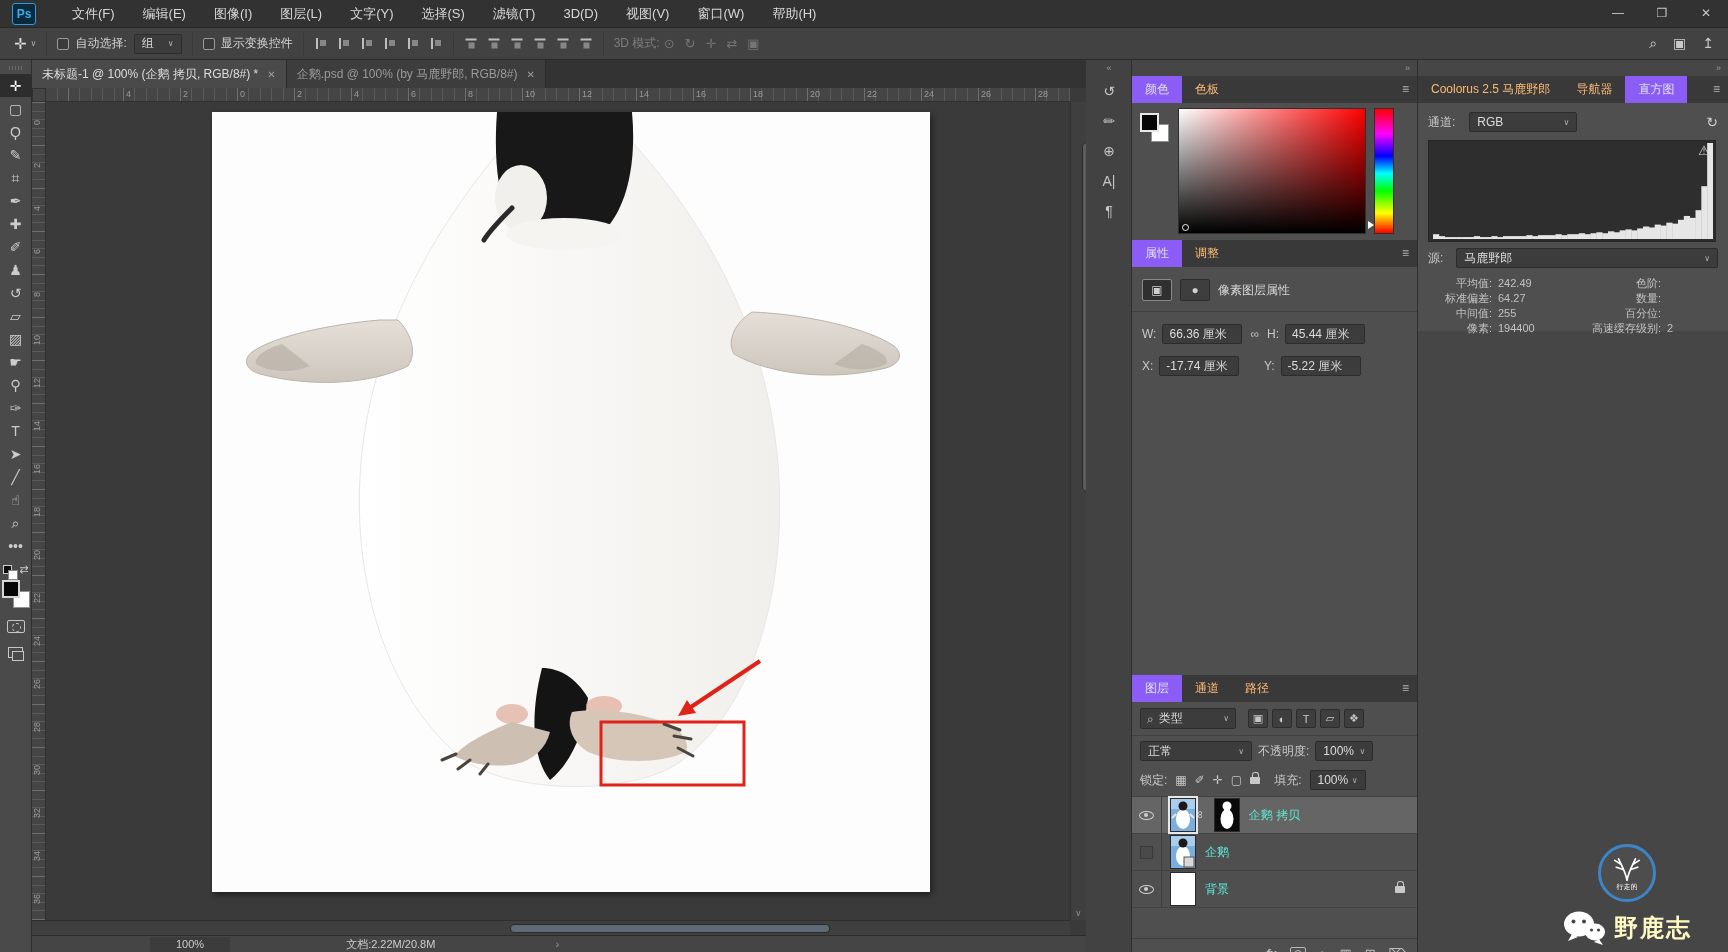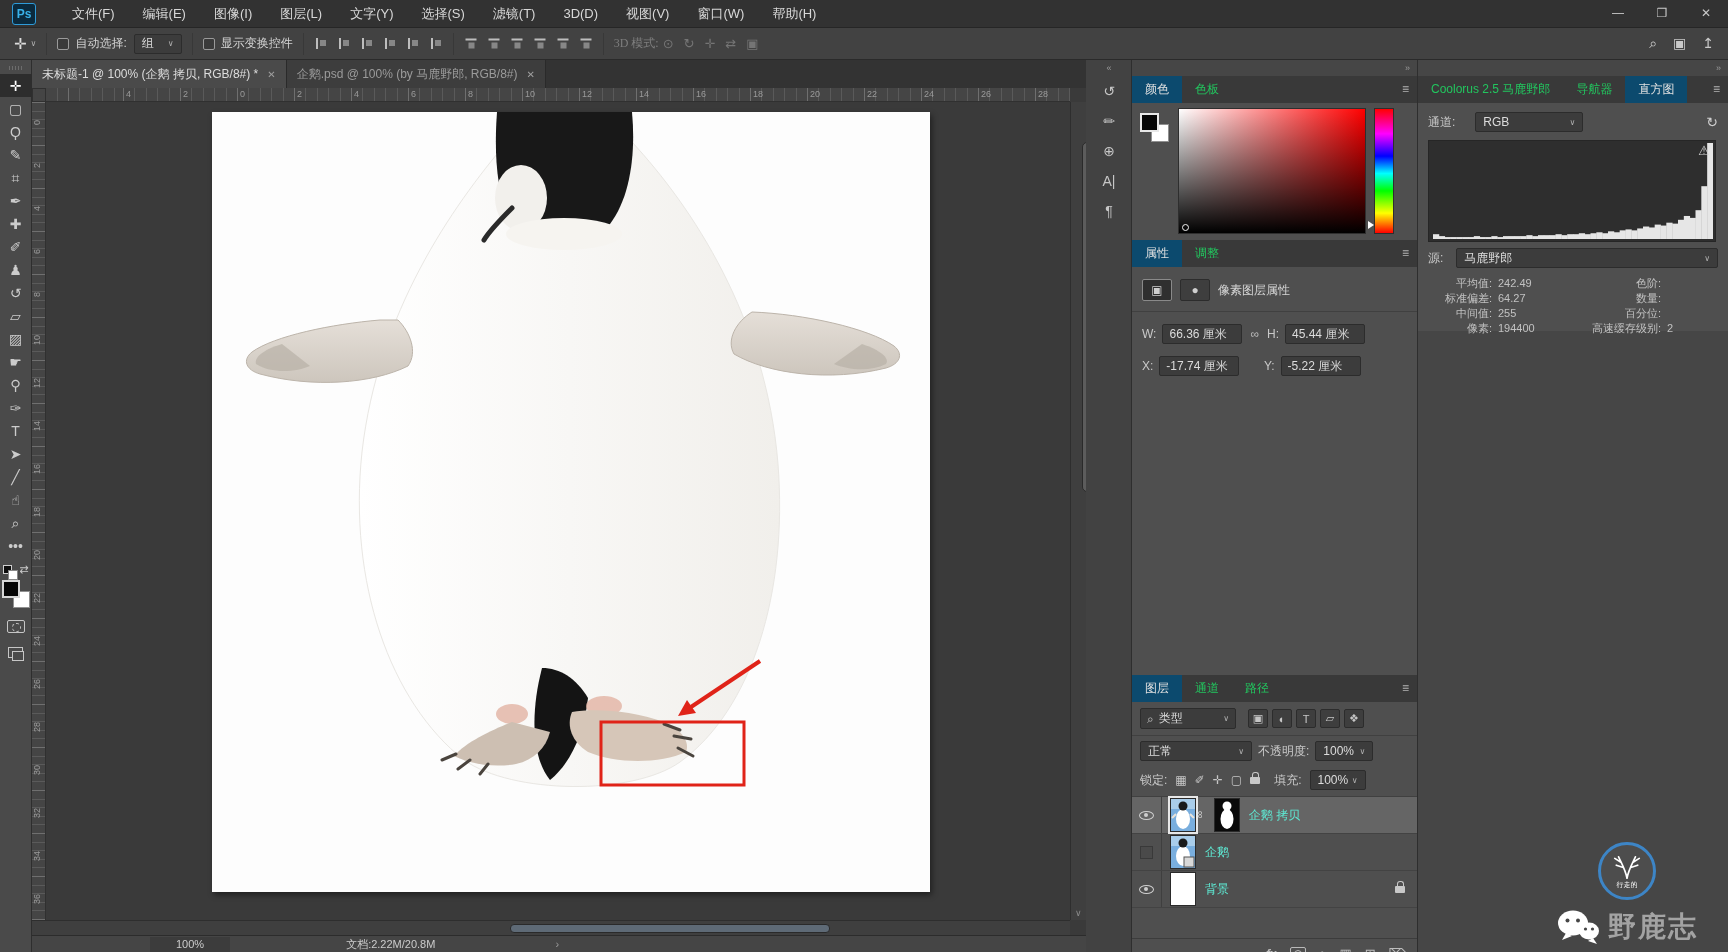--- a/index.html
+++ b/index.html
@@ -27,21 +27,21 @@
   .chk { width:12px; height:12px; border:1px solid #9a9a9a; background:#3a3a3a; border-radius:2px; margin-right:6px; }
   .opt-label { color:#d2d2d2; font-size:12px; }
   .dd { background:#3c3c3c; border:1px solid #2c2c2c; border-radius:2px; height:20px; display:flex;
     align-items:center; padding:0 7px; color:#dcdcdc; margin-left:7px; }
   .dd .caret { margin-left:14px; }
   .align-group { display:flex; gap:9px; }
   .align-ic { width:14px; height:13px; position:relative; }
   .align-ic::before { content:''; position:absolute; left:2px; top:1px; width:2px; height:11px; background:#bdbdbd; }
   .align-ic::after { content:''; position:absolute; left:6px; top:3px; width:6px; height:6px; background:#878787; }
   .align-group.g2 .align-ic { transform:rotate(90deg); }
-  .dim { color:#7e7e7e;font-family:Liberation Serif, serif; }
+  .dim { color:#7e7e7e; }
   #mode3d { display:flex; align-items:center; gap:10px; margin-left:4px; }
   #mode3d .g { font-size:13px; color:#757575; }
   #opt-right { margin-left:auto; margin-right:14px; display:flex; gap:16px; color:#c9c9c9; font-size:14px; }
 
   
   #toolbar { position:absolute; left:0; top:60px; width:32px; height:892px; background:#4a4a4a;
     display:flex; flex-direction:column; align-items:center; border-right:1px solid #2e2e2e; }
   .grip { width:14px; height:4px; margin:6px 0 4px 0;
     background:repeating-linear-gradient(90deg,#6c6c6c 0 1px,transparent 1px 3px); }
   #tools { display:flex; flex-direction:column; width:32px; }
@@ -106,22 +106,22 @@
     padding-right:8px; color:#9a9a9a; font-size:9px; letter-spacing:-1px; }
   #iconstrip { position:absolute; left:1086px; top:60px; width:46px; height:892px; background:#424242; border-right:1px solid #2e2e2e; }
   #iconstrip .dock-header { justify-content:center; padding:0; }
   .strip-item { width:46px; height:30px; display:flex; align-items:center; justify-content:center;
     color:#c6c6c6; font-size:14px; }
 
   #colordock { position:absolute; left:1132px; top:60px; width:286px; height:892px; background:#464646; border-right:1px solid #2e2e2e; }
   #histodock { position:absolute; left:1418px; top:60px; width:310px; height:892px; background:#464646; }
 
   .tabstrip { height:27px; background:#393939; display:flex; align-items:flex-end; position:relative; }
-  .ptab { padding:0 13px; height:27px; line-height:27px; font-size:12px; color:#22c55e; background:#393939; }
-  .ptab.active { background:#0c4a6e; color:#e0e0e0; }
+  .ptab { padding:0 13px; height:27px; line-height:27px; font-size:12px; color:#fdba74; background:#393939; }
+  .ptab.active { background:#8b5cf6; color:#e0e0e0; }
   .panel-menu { position:absolute; right:8px; top:6px; color:#b5b5b5; font-size:12px; }
   .panel-body { background:#4f4f4f; }
 
   
   #color-body { height:137px; position:relative; }
   .cp-swatches { position:absolute; left:8px; top:10px; width:30px; height:30px; }
   .cp-fg { position:absolute; left:0; top:0; width:19px; height:19px; background:#060606; border:2px solid #e8e8e8; z-index:2; }
   .cp-bg { position:absolute; left:11px; top:11px; width:18px; height:18px; background:#ffffff; border:1px solid #909090; }
   .cp-field { position:absolute; left:46px; top:5px; width:188px; height:126px; border:1px solid #2e2e2e;
     background:linear-gradient(to top, #000 0%, rgba(0,0,0,0) 100%),
@@ -170,40 +170,40 @@
   #layers-bottom { position:absolute; left:0; bottom:0; width:100%; height:30px; background:#4f4f4f;
     border-top:1px solid #3c3c3c; display:flex; align-items:center; justify-content:flex-end; gap:13px; padding-right:10px; }
   #layers-bottom .b { color:#bdbdbd; font-size:13px; }
   #layers-bottom .fx { font-style:italic; font-weight:bold; font-size:12px; }
   .maskbtn { width:16px; height:13px; border:1.5px solid #b9b9b9; border-radius:2px; position:relative; }
   .maskbtn::after { content:''; position:absolute; left:3.5px; top:1.5px; width:6px; height:6px; border:1.5px solid #b9b9b9; border-radius:50%; }
 
   
   #histo-body { padding:6px 10px 0 10px; height:228px; }
   .hrow { display:flex; align-items:center; gap:6px; height:26px; color:#c9c9c9; }
-  .hrow .dd { margin-left:14px; }
+  .hrow .dd { margin-left:8px; }
   #histo-box { margin-top:5px; width:288px; height:102px; background:#2e2e2e; border:1px solid #262626; position:relative; }
   #histo-svg { position:absolute; left:4px; bottom:2px; }
   #histo-warn { position:absolute; right:5px; top:2px; color:#d8d8d8; font-size:13px; }
   #source-row { margin-top:6px; display:flex; align-items:center; gap:6px; color:#c9c9c9; }
   #source-row .dd { flex:1; }
   #histo-stats { display:flex; margin-top:8px; font-size:11px; color:#c2c2c2; }
   .stat-col { width:50%; }
   .stat-line { display:flex; height:15px; line-height:15px; }
   .stat-line .lab { width:64px; text-align:right; margin-right:6px; white-space:nowrap; }
   .stat-col.right .lab { width:88px; }
 
   
   #watermark { position:absolute; right:6px; bottom:6px; width:190px; text-align:center; }
   #wm-circle { width:58px; height:58px; border:3px solid #3d85c6; border-radius:50%; margin:0 auto;
     display:flex; flex-direction:column; align-items:center; justify-content:center; background:rgba(255,255,255,.04); }
   #wm-circle svg { display:block; }
   #wm-logo-text { color:#ffffff; font-size:7px; margin-top:1px; }
   #wm-row { display:flex; align-items:center; justify-content:center; gap:8px; margin-top:8px; }
-  #wm-brand { color:#a3a3a3; font-size:28px; font-weight:bold; letter-spacing:2px; }
+  #wm-brand { color:#fef9c3; font-size:24px; font-weight:bold; letter-spacing:2px; }
 </style>
 </head>
 <body>
 
 <div id="root">
 
   <div id="menubar">
     <div class="ps-logo">Ps</div>
     <nav id="menus">
         <span class="menu-item">文件(F)</span>

